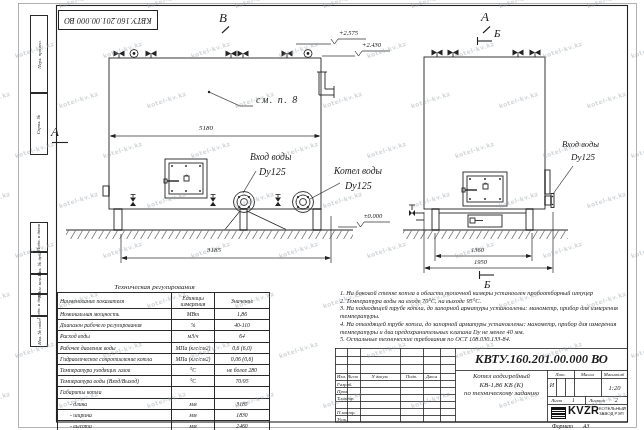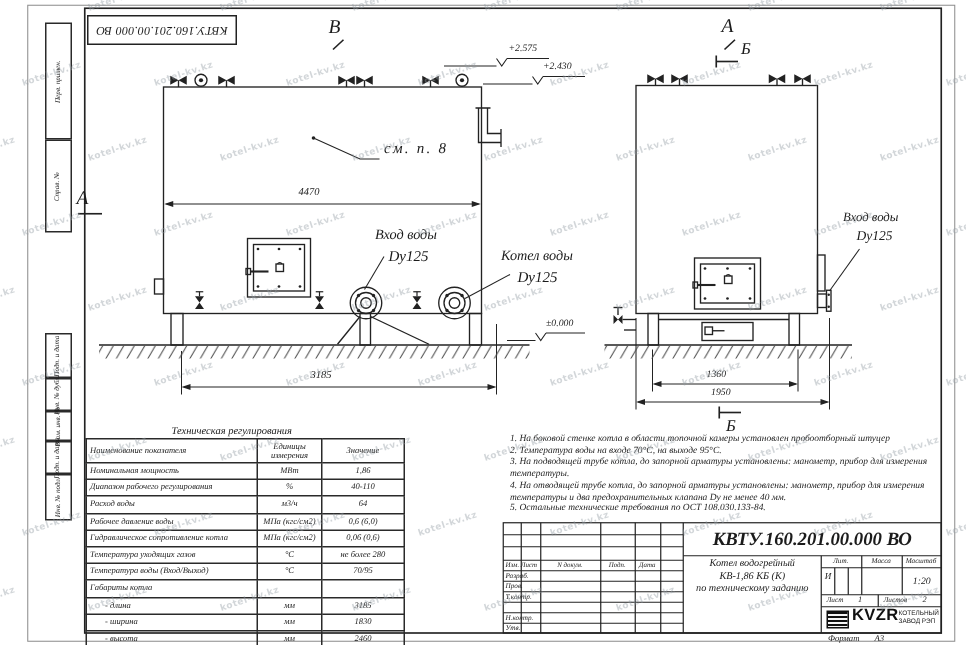--- a/index.html
+++ b/index.html
@@ -289,21 +289,21 @@
     <span>КВТУ.160.201.00.000 ВО</span>
   </div>
 
   <div class="t" style="left:219px;top:10px;font-size:13px">В</div>
   <div class="t" style="left:481px;top:9px;font-size:13px">А</div>
   <div class="t" style="left:494px;top:27px;font-size:11px">Б</div>
   <div class="t" style="left:484px;top:278px;font-size:11px">Б</div>
   <div class="t" style="left:51px;top:124px;font-size:13px">А</div>
   <div class="t" style="left:256px;top:94px;font-size:10px;letter-spacing:1.5px">см. п. 8</div>
 
-  <div class="t" style="left:199px;top:124px;font-size:7px">4470</div>
+  <div class="t" style="left:199px;top:124px;font-size:7px">5180</div>
   <div class="t" style="left:207px;top:246px;font-size:7px">3185</div>
   <div class="t" style="left:471px;top:245.5px;font-size:6.5px">1360</div>
   <div class="t" style="left:474px;top:258px;font-size:6.5px">1950</div>
 
   <div class="t" style="left:339px;top:29px;font-size:6.5px">+2.575</div>
   <div class="t" style="left:362px;top:41px;font-size:6.5px">+2.430</div>
   <div class="t" style="left:364px;top:212px;font-size:6.5px">±0.000</div>
 
   <div class="t" style="left:250px;top:152px;font-size:9.5px">Вход воды</div>
   <div class="t" style="left:259px;top:166px;font-size:10px">Dy125</div>

